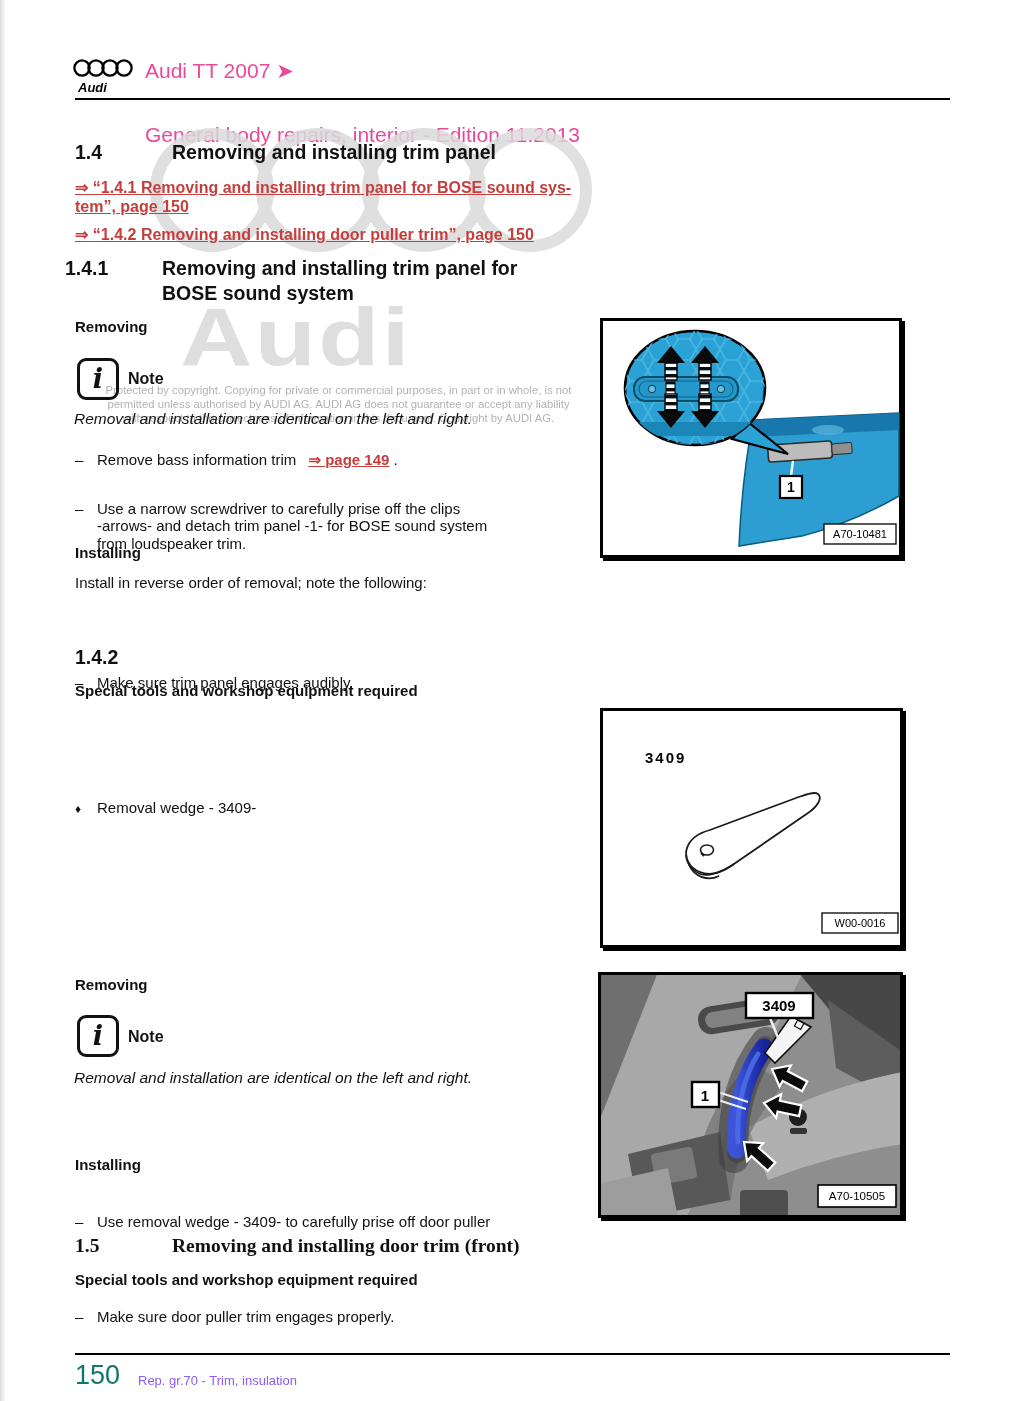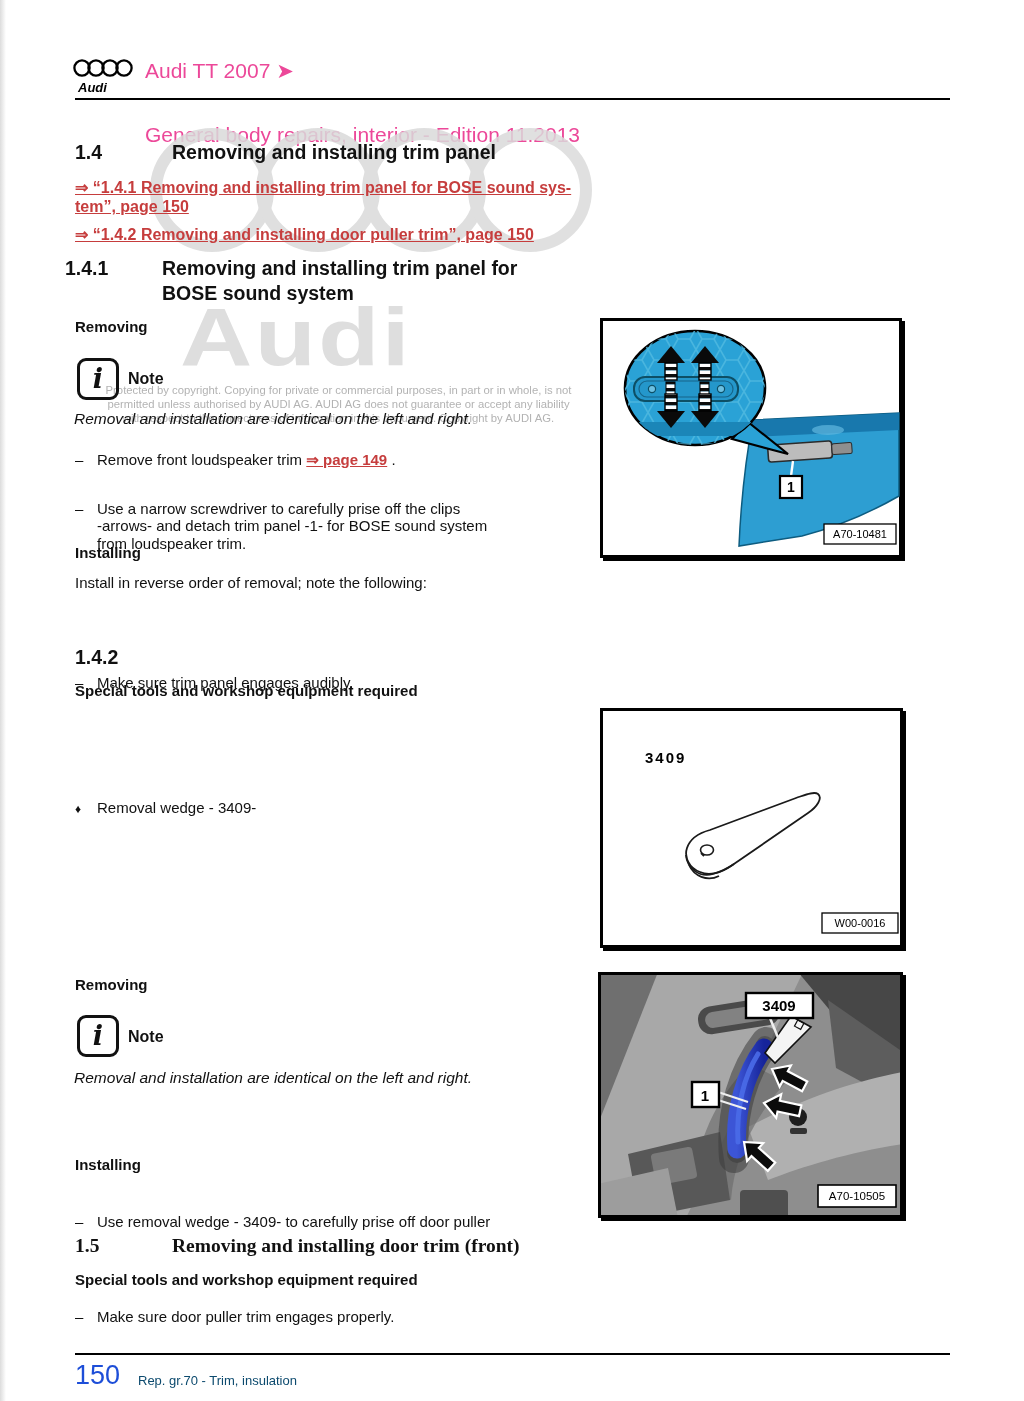--- a/index.html
+++ b/index.html
@@ -29,22 +29,22 @@
   .note-icon span{font-family:"DejaVu Serif",serif;font-style:italic;font-weight:bold;
                   font-size:27px;line-height:1;transform:translateY(-1px);}
   .note-lbl{font-size:16px;font-weight:bold;}
   
   .wm-audi{font-size:82px;font-weight:bold;color:#dedede;transform:scaleX(1.22);
            transform-origin:left center;letter-spacing:2px;}
   .wm-copy{width:505px;text-align:center;font-size:11.3px;line-height:14.2px;color:#b3b3b3;}
   
   .fig{background:#fff;box-shadow:3px 3px 0 0 #000;}
   
-  .pg-num{font-size:27px;color:#1d4ed8;}
-  .pg-lbl{font-size:13px;color:#0c4a6e;}
+  .pg-num{font-size:27px;color:#0f766e;}
+  .pg-lbl{font-size:13px;color:#8b5cf6;}
 </style>
 </head>
 <body>
 
 <div class="page">
   <div class="abs edge"></div>
 
   <svg class="abs" style="left:72px;top:56px;" width="64" height="42" viewBox="0 0 64 42">
     <circle cx="10" cy="12" r="7.6" fill="none" stroke="#000" stroke-width="2.3"></circle>
     <circle cx="24" cy="12" r="7.6" fill="none" stroke="#000" stroke-width="2.3"></circle>
@@ -94,22 +94,22 @@
 
   <div class="abs note-icon" style="left:77px;top:358px;">
     <span>i</span>
   </div>
   <div class="abs note-lbl" style="left:128px;top:370px;">Note</div>
 
   <div class="abs italic-t" style="left:74px;top:410px;width:520px;">Removal and installation are identical on the left and right.</div>
 
   <div class="abs bullet" style="left:75px;top:451px;width:500px;">
     <span class="mark">–</span>
-    <span>Remove front loudspeaker trim</span>
-    <span class="inline-link" style="">⇒ page 149</span><span> .</span>
+    <span>Remove bass information trim</span>
+    <span class="inline-link" style="margin-left:8px;">⇒ page 149</span><span> .</span>
   </div>
   <div class="abs bullet" style="left:75px;top:482px;width:510px;">
     <span class="mark">–</span>
     <div>Use a narrow screwdriver to carefully prise off the clips</div>
     <div>-arrows- and detach trim panel -1- for BOSE sound system</div>
     <div>from loudspeaker trim.</div>
   </div>
   <div class="abs subhead" style="left:75px;top:544px;">Installing</div>
   <div class="abs body-t" style="left:75px;top:574px;width:510px;">Install in reverse order of removal; note the following:</div>
   <div class="abs bullet" style="left:75px;top:604px;width:500px;">

